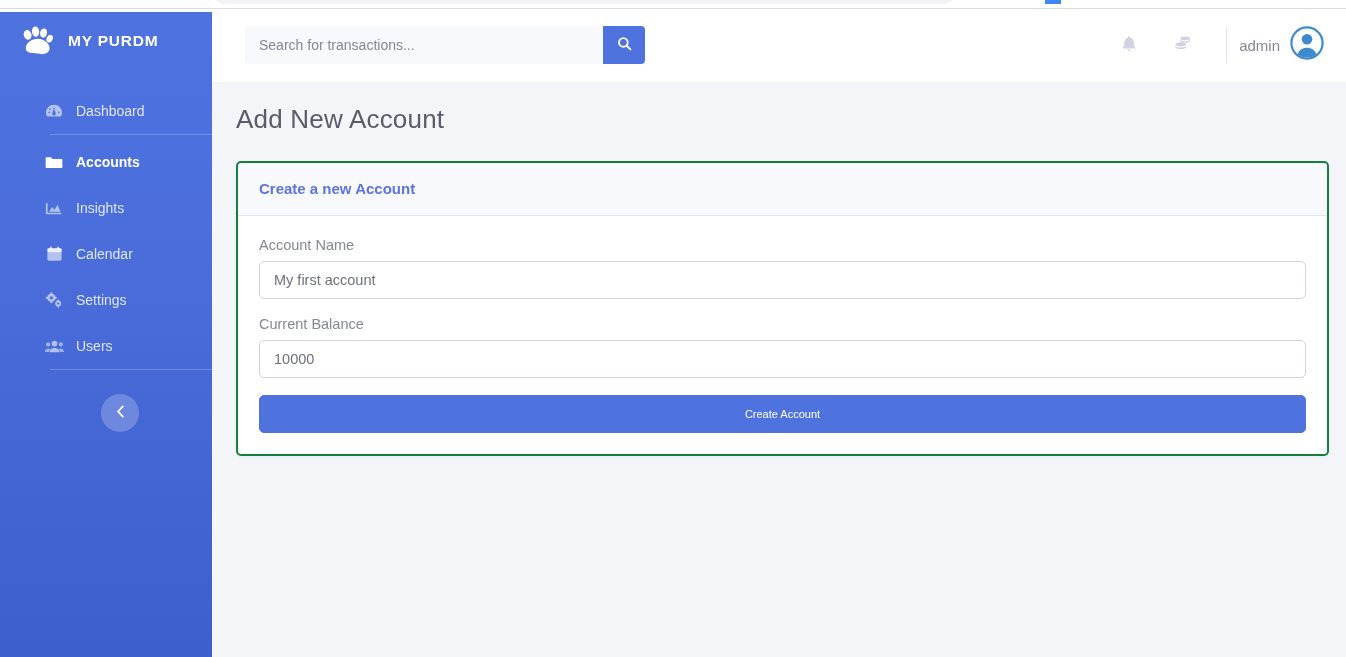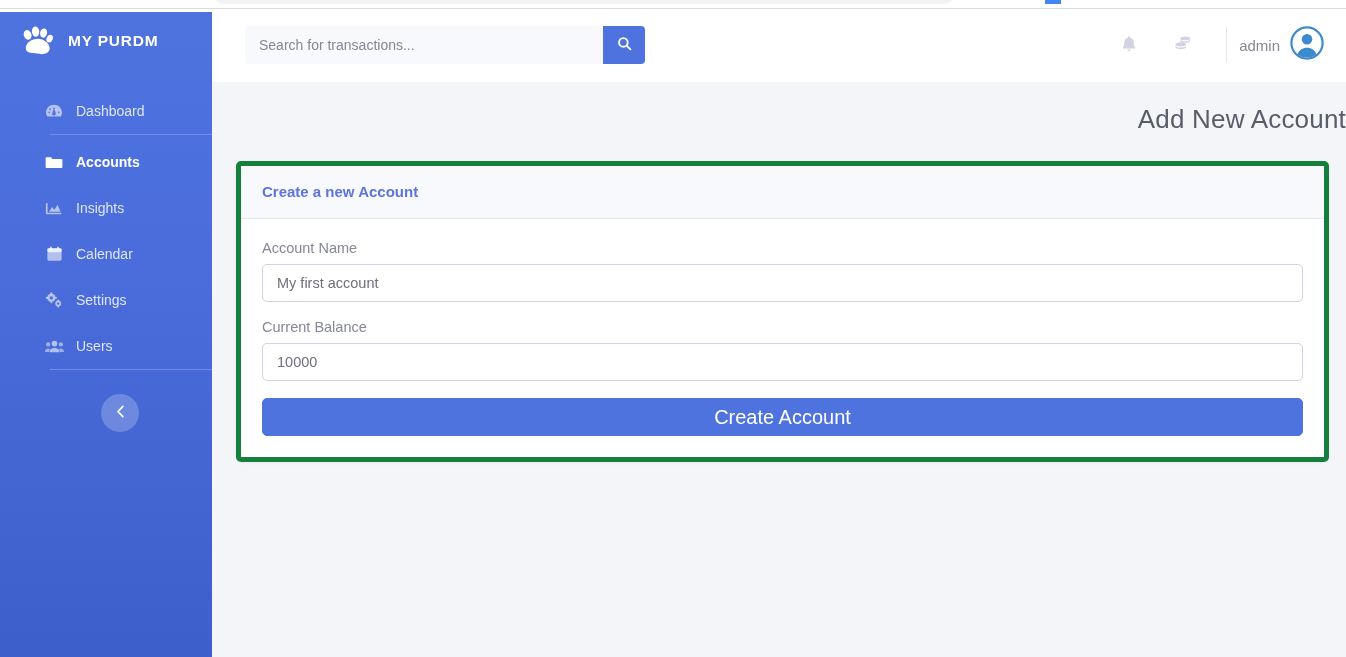--- a/index.html
+++ b/index.html
@@ -197,26 +197,25 @@
     width: 1134px; height: 575px;
     background: #f4f5f9;
     overflow: hidden;
   }
   #page-title {
     margin: 22px 0 0 24px;
     font-size: 26px;
     font-weight: normal;
     color: #5a5c69;
     letter-spacing: 0.2px;
-    text-align: right;
   }
   #card {
     margin: 26px 17px 0 24px;
     background: #ffffff;
-    border: 5px solid #15803d;
+    border: 2px solid #15803d;
     border-radius: 5px;
     box-shadow: 0 1px 3px rgba(58,59,69,0.06);
   }
   #card-header {
     background: #f8f9fc;
     border-bottom: 1px solid #e3e6f0;
     border-radius: 5px 5px 0 0;
     padding: 17px 21px;
   }
   #card-header-title {
@@ -245,21 +244,21 @@
     font-family: "Liberation Sans", sans-serif;
   }
   .form-group { margin-bottom: 17px; }
   #submit-button {
     width: 100%;
     height: 38px;
     background: #4e73df;
     border: 1px solid #4e73df;
     border-radius: 5px;
     color: #ffffff;
-    font-size: 20px;
+    font-size: 11px;
     cursor: pointer;
     font-family: "Liberation Sans", sans-serif;
   }
 </style>
 </head>
 <body>
 
 <div id="browser-sliver">
   <div id="omnibox-bottom"></div>
   <div id="tab-indicator"></div>

